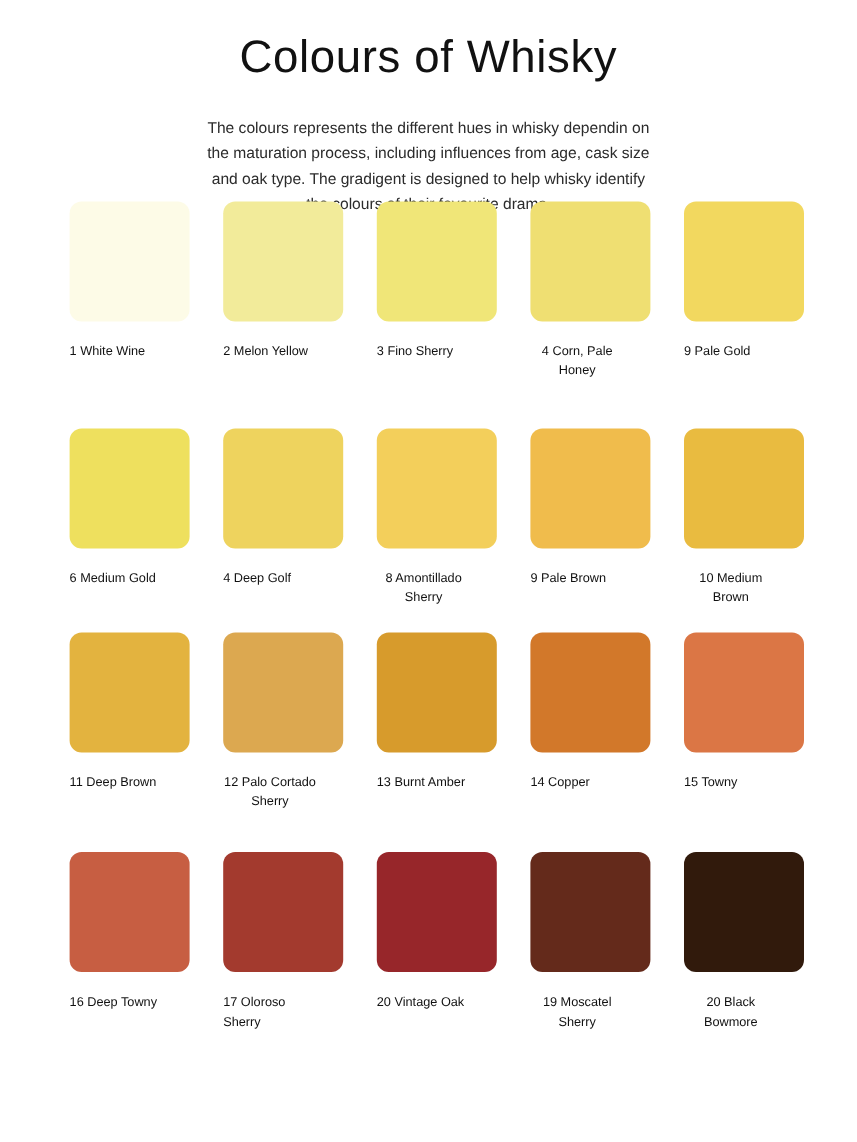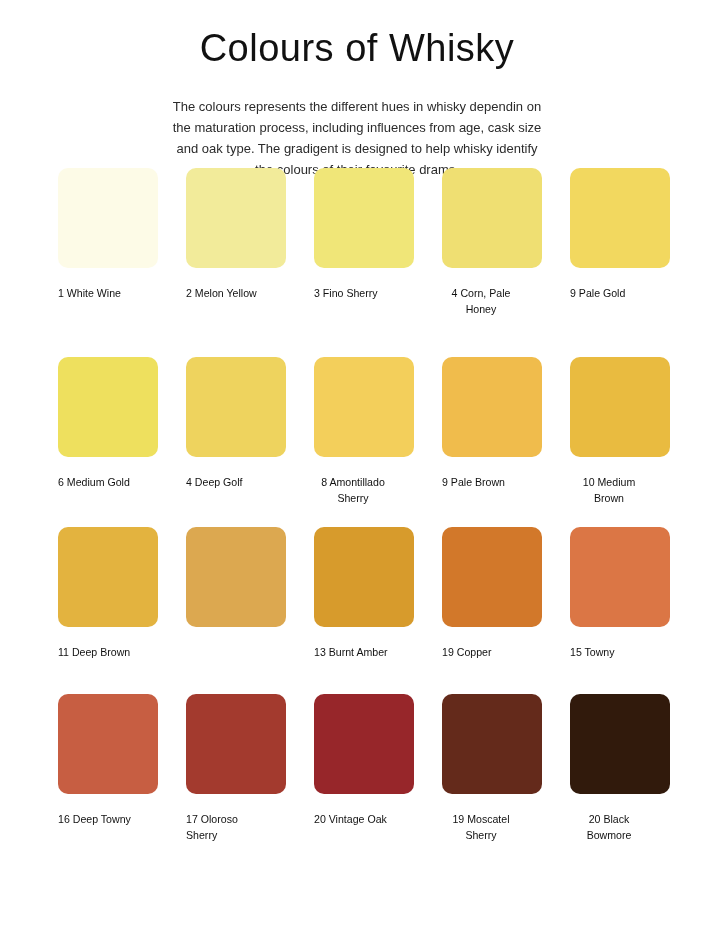--- a/index.html
+++ b/index.html
@@ -125,26 +125,27 @@
           <div class="caption">9 Pale Brown</div>
         </div><div class="cell">
           <div class="swatch" style="background: rgb(233, 187, 64);"></div>
           <div class="caption wrapped">10 Medium Brown</div>
         </div></div>
     <div class="row rowgap-3"><div class="cell">
           <div class="swatch" style="background: rgb(227, 179, 63);"></div>
           <div class="caption">11 Deep Brown</div>
         </div><div class="cell">
           <div class="swatch" style="background: rgb(220, 168, 80);"></div>
+          <div class="caption wrapped">12 Palo Cortado Sherry</div>
         </div><div class="cell">
           <div class="swatch" style="background: rgb(215, 155, 44);"></div>
           <div class="caption">13 Burnt Amber</div>
         </div><div class="cell">
           <div class="swatch" style="background: rgb(210, 120, 42);"></div>
-          <div class="caption">19 Copper</div>
+          <div class="caption">14 Copper</div>
         </div><div class="cell">
           <div class="swatch" style="background: rgb(219, 118, 69);"></div>
           <div class="caption">15 Towny</div>
         </div></div>
     <div class="row rowgap-4"><div class="cell">
           <div class="swatch" style="background: rgb(199, 94, 66);"></div>
           <div class="caption">16 Deep Towny</div>
         </div><div class="cell">
           <div class="swatch" style="background: rgb(163, 58, 46);"></div>
           <div class="caption">17 Oloroso Sherry</div>

